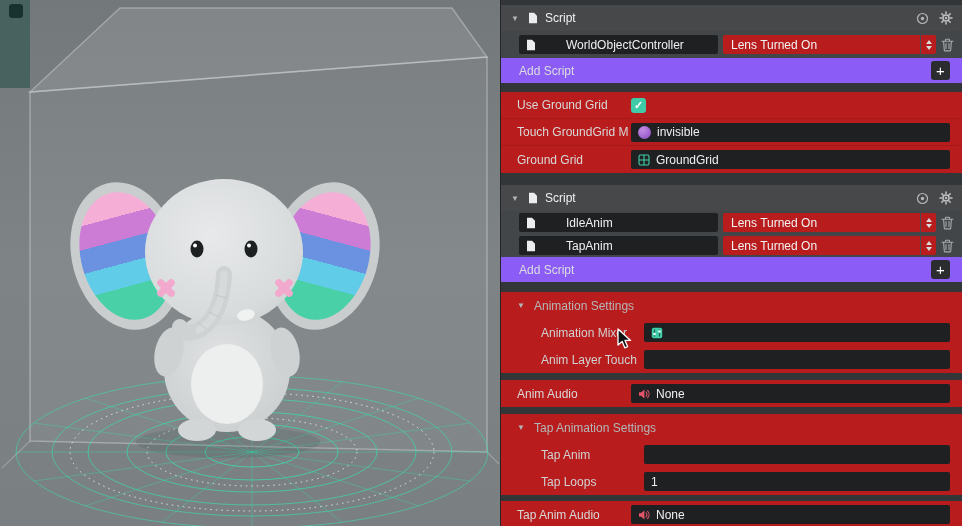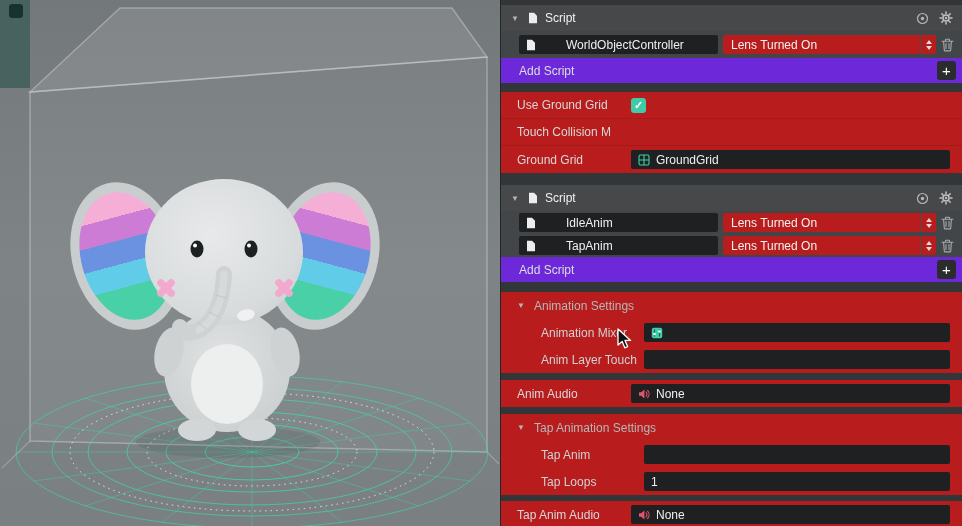--- a/index.html
+++ b/index.html
@@ -37,22 +37,22 @@
               display:flex; align-items:center; padding-left:8px; color:#f2f3f3; }
   .stepper { margin-left:auto; width:16px; align-self:stretch;
              border-left:1px solid #4b4e50; display:flex; flex-direction:column;
              align-items:center; justify-content:center; gap:2px; }
   .arr-up { width:0;height:0;border-left:3.5px solid transparent;
             border-right:3.5px solid transparent;border-bottom:4.5px solid #d9dbdc; }
   .arr-dn { width:0;height:0;border-left:3.5px solid transparent;
             border-right:3.5px solid transparent;border-top:4.5px solid #d9dbdc; }
   .trash { flex:none; width:15px; display:flex; align-items:center; }
 
-  .add-row { height:25px; background:#6d28d9; display:flex; align-items:center;
-             padding:0 6px 0 18px; }
+  .add-row { height:25px; background:#8b5cf6; display:flex; align-items:center;
+             padding:0 12px 0 18px; }
   .plus-btn { margin-left:auto; width:19px; height:19px; background:#2a2c2e;
               border:none; border-radius:3px; color:#fff; font-size:15px;
               line-height:16px; font-family:inherit; cursor:default; }
 
   .block { background:#b91c1c; }
   .prop-row { height:27px; display:grid; grid-template-columns:114px 1fr;
               align-items:center; padding:0 12px 0 16px;
               border-bottom:1px solid rgba(0,0,0,0.10); }
   .prop-row:last-child { border-bottom:none; }
   .lbl { color:#d7d9da; white-space:nowrap; overflow:hidden; }
@@ -229,21 +229,25 @@
     </div>
 
     <div class="gap g9"></div>
 
     <div class="block">
       <div class="prop-row">
         <span class="lbl">Use Ground Grid</span>
         <span class="checkbox">✓</span>
       </div>
       <div class="prop-row">
-        <span class="lbl">Touch Collision M</span>
+        <span class="lbl">Touch GroundGrid M</span>
+        <div class="field">
+          <span class="sphere"></span>
+          <span>invisible</span>
+        </div>
       </div>
       <div class="prop-row">
         <span class="lbl">Ground Grid</span>
         <div class="field">
           <span class="icn">
             <svg width="12" height="12" viewBox="0 0 12 12">
                 <g fill="none" stroke="#3fd0aa" stroke-width="1.1">
                   <rect x="1" y="1" width="10" height="10" rx="1.5"></rect>
                   <path d="M1,6 H11 M6,1 V11"></path>
                 </g>

